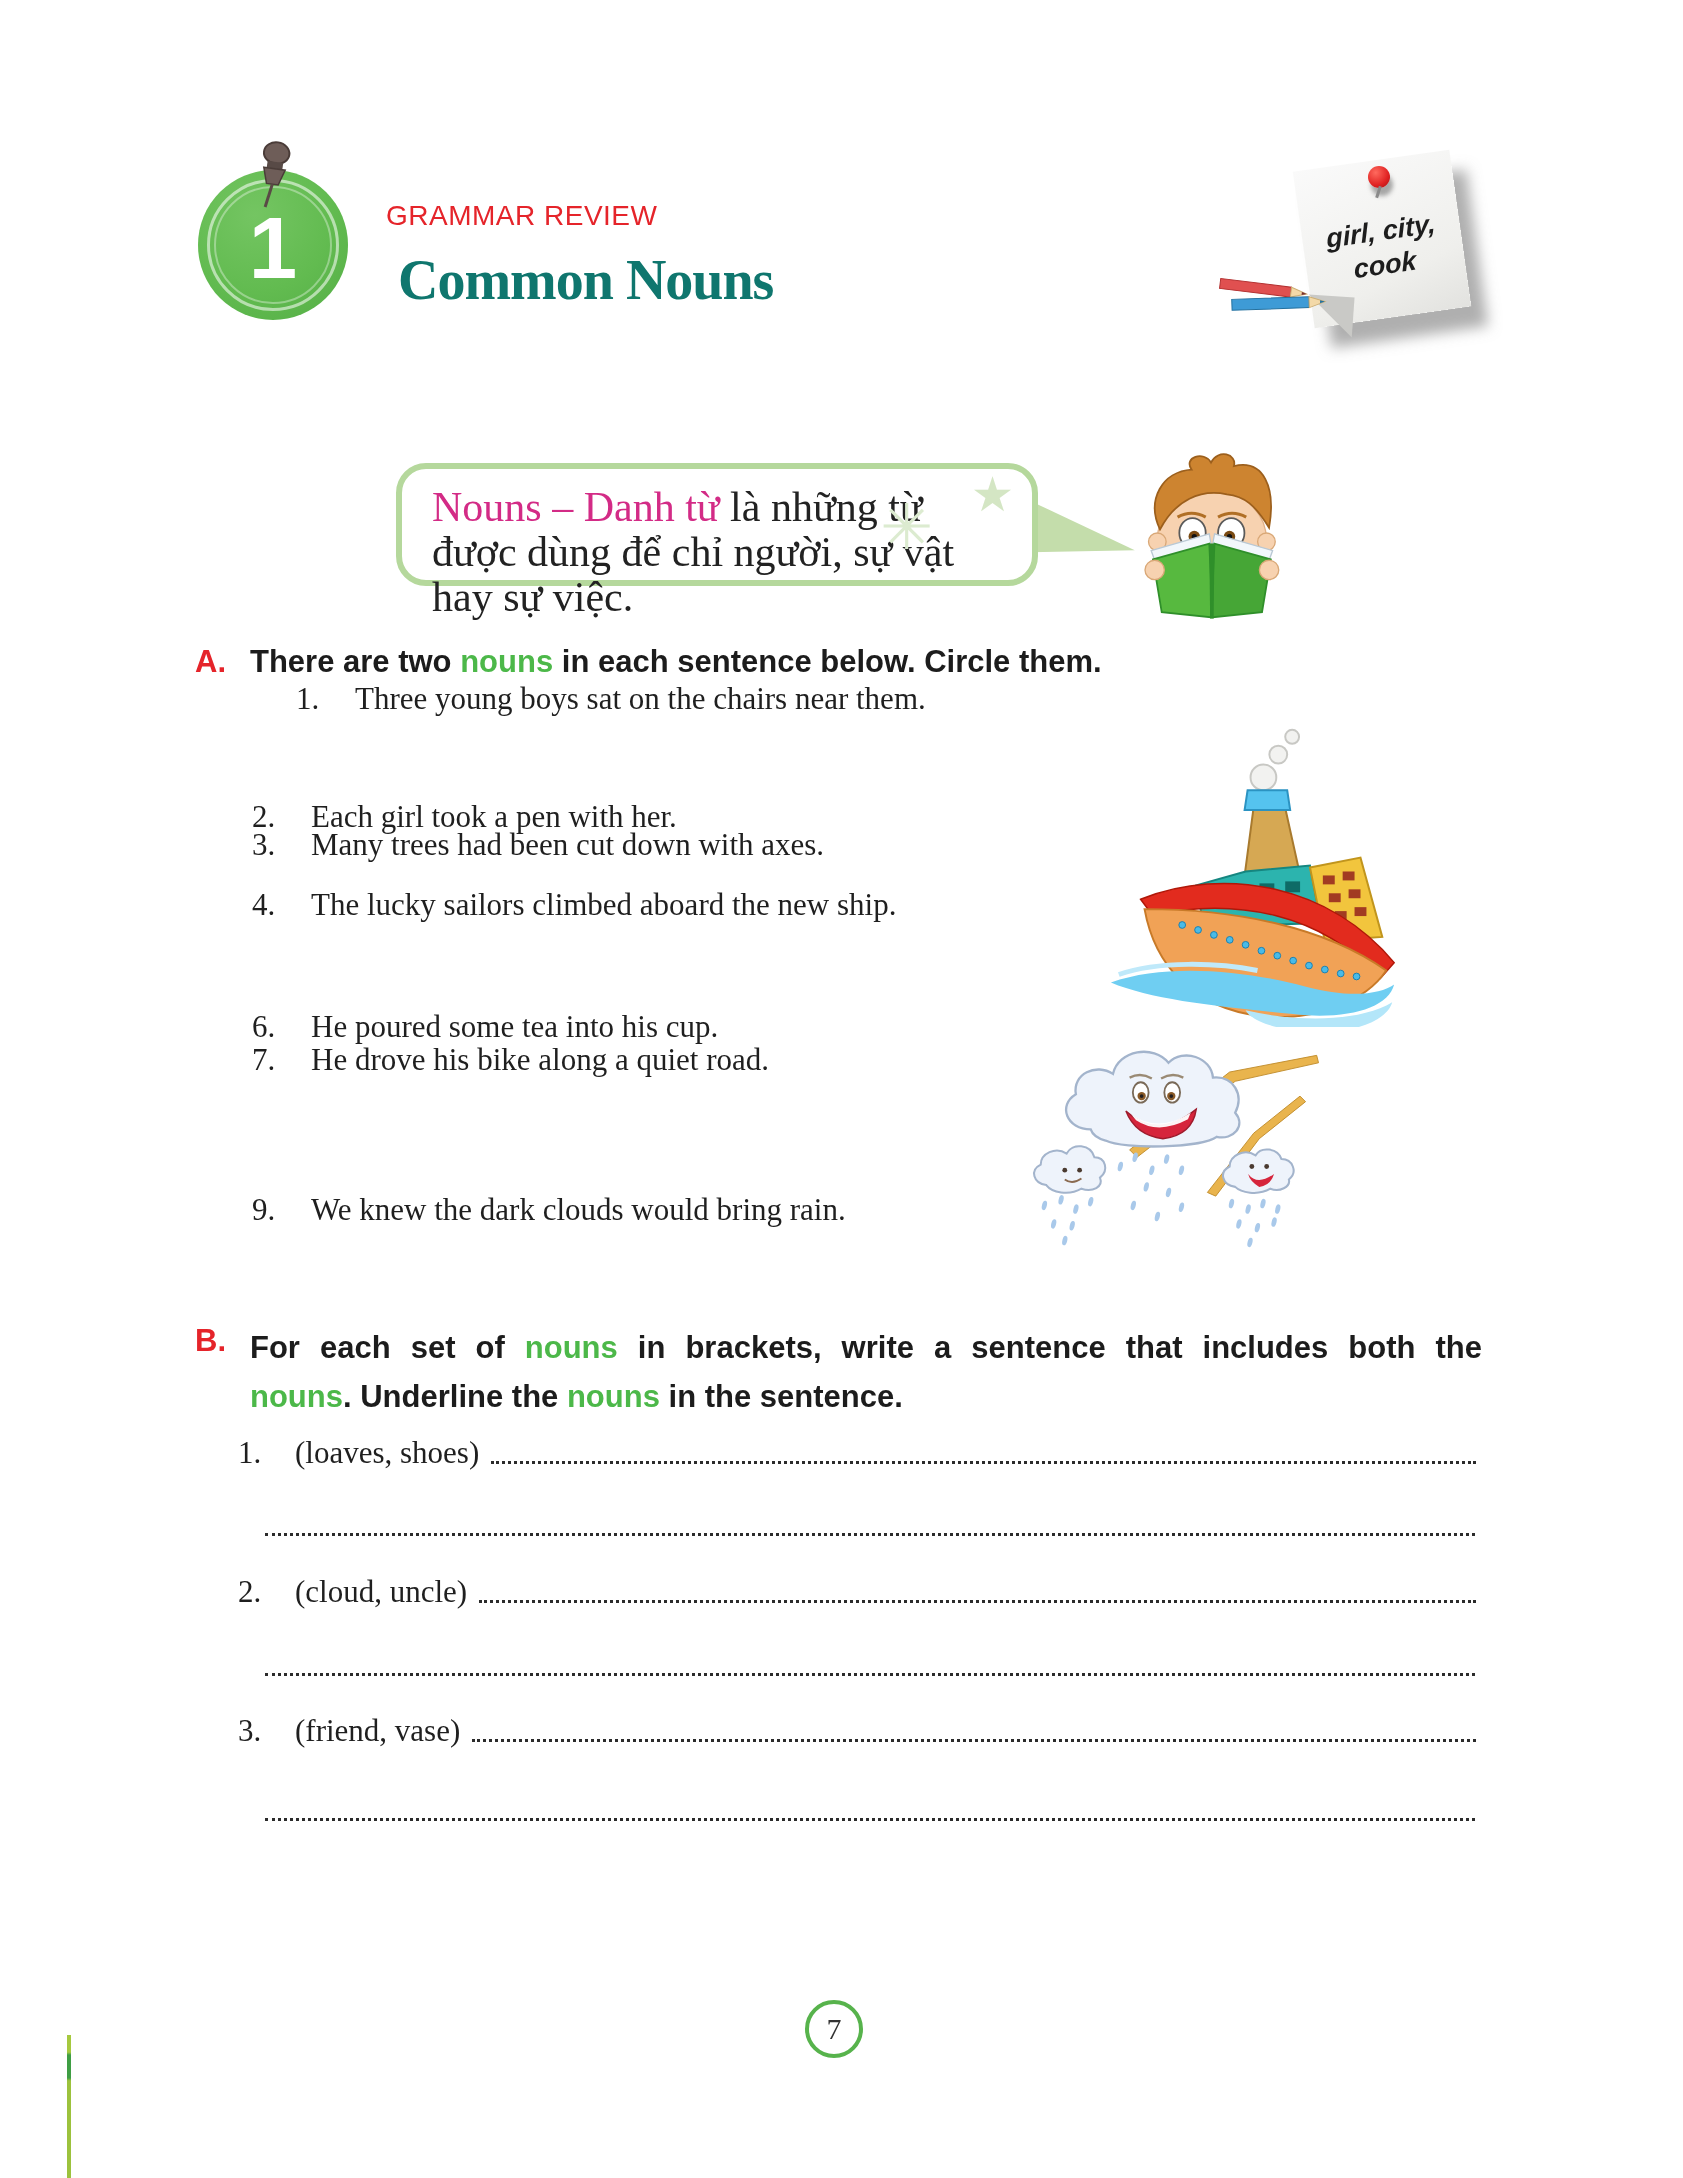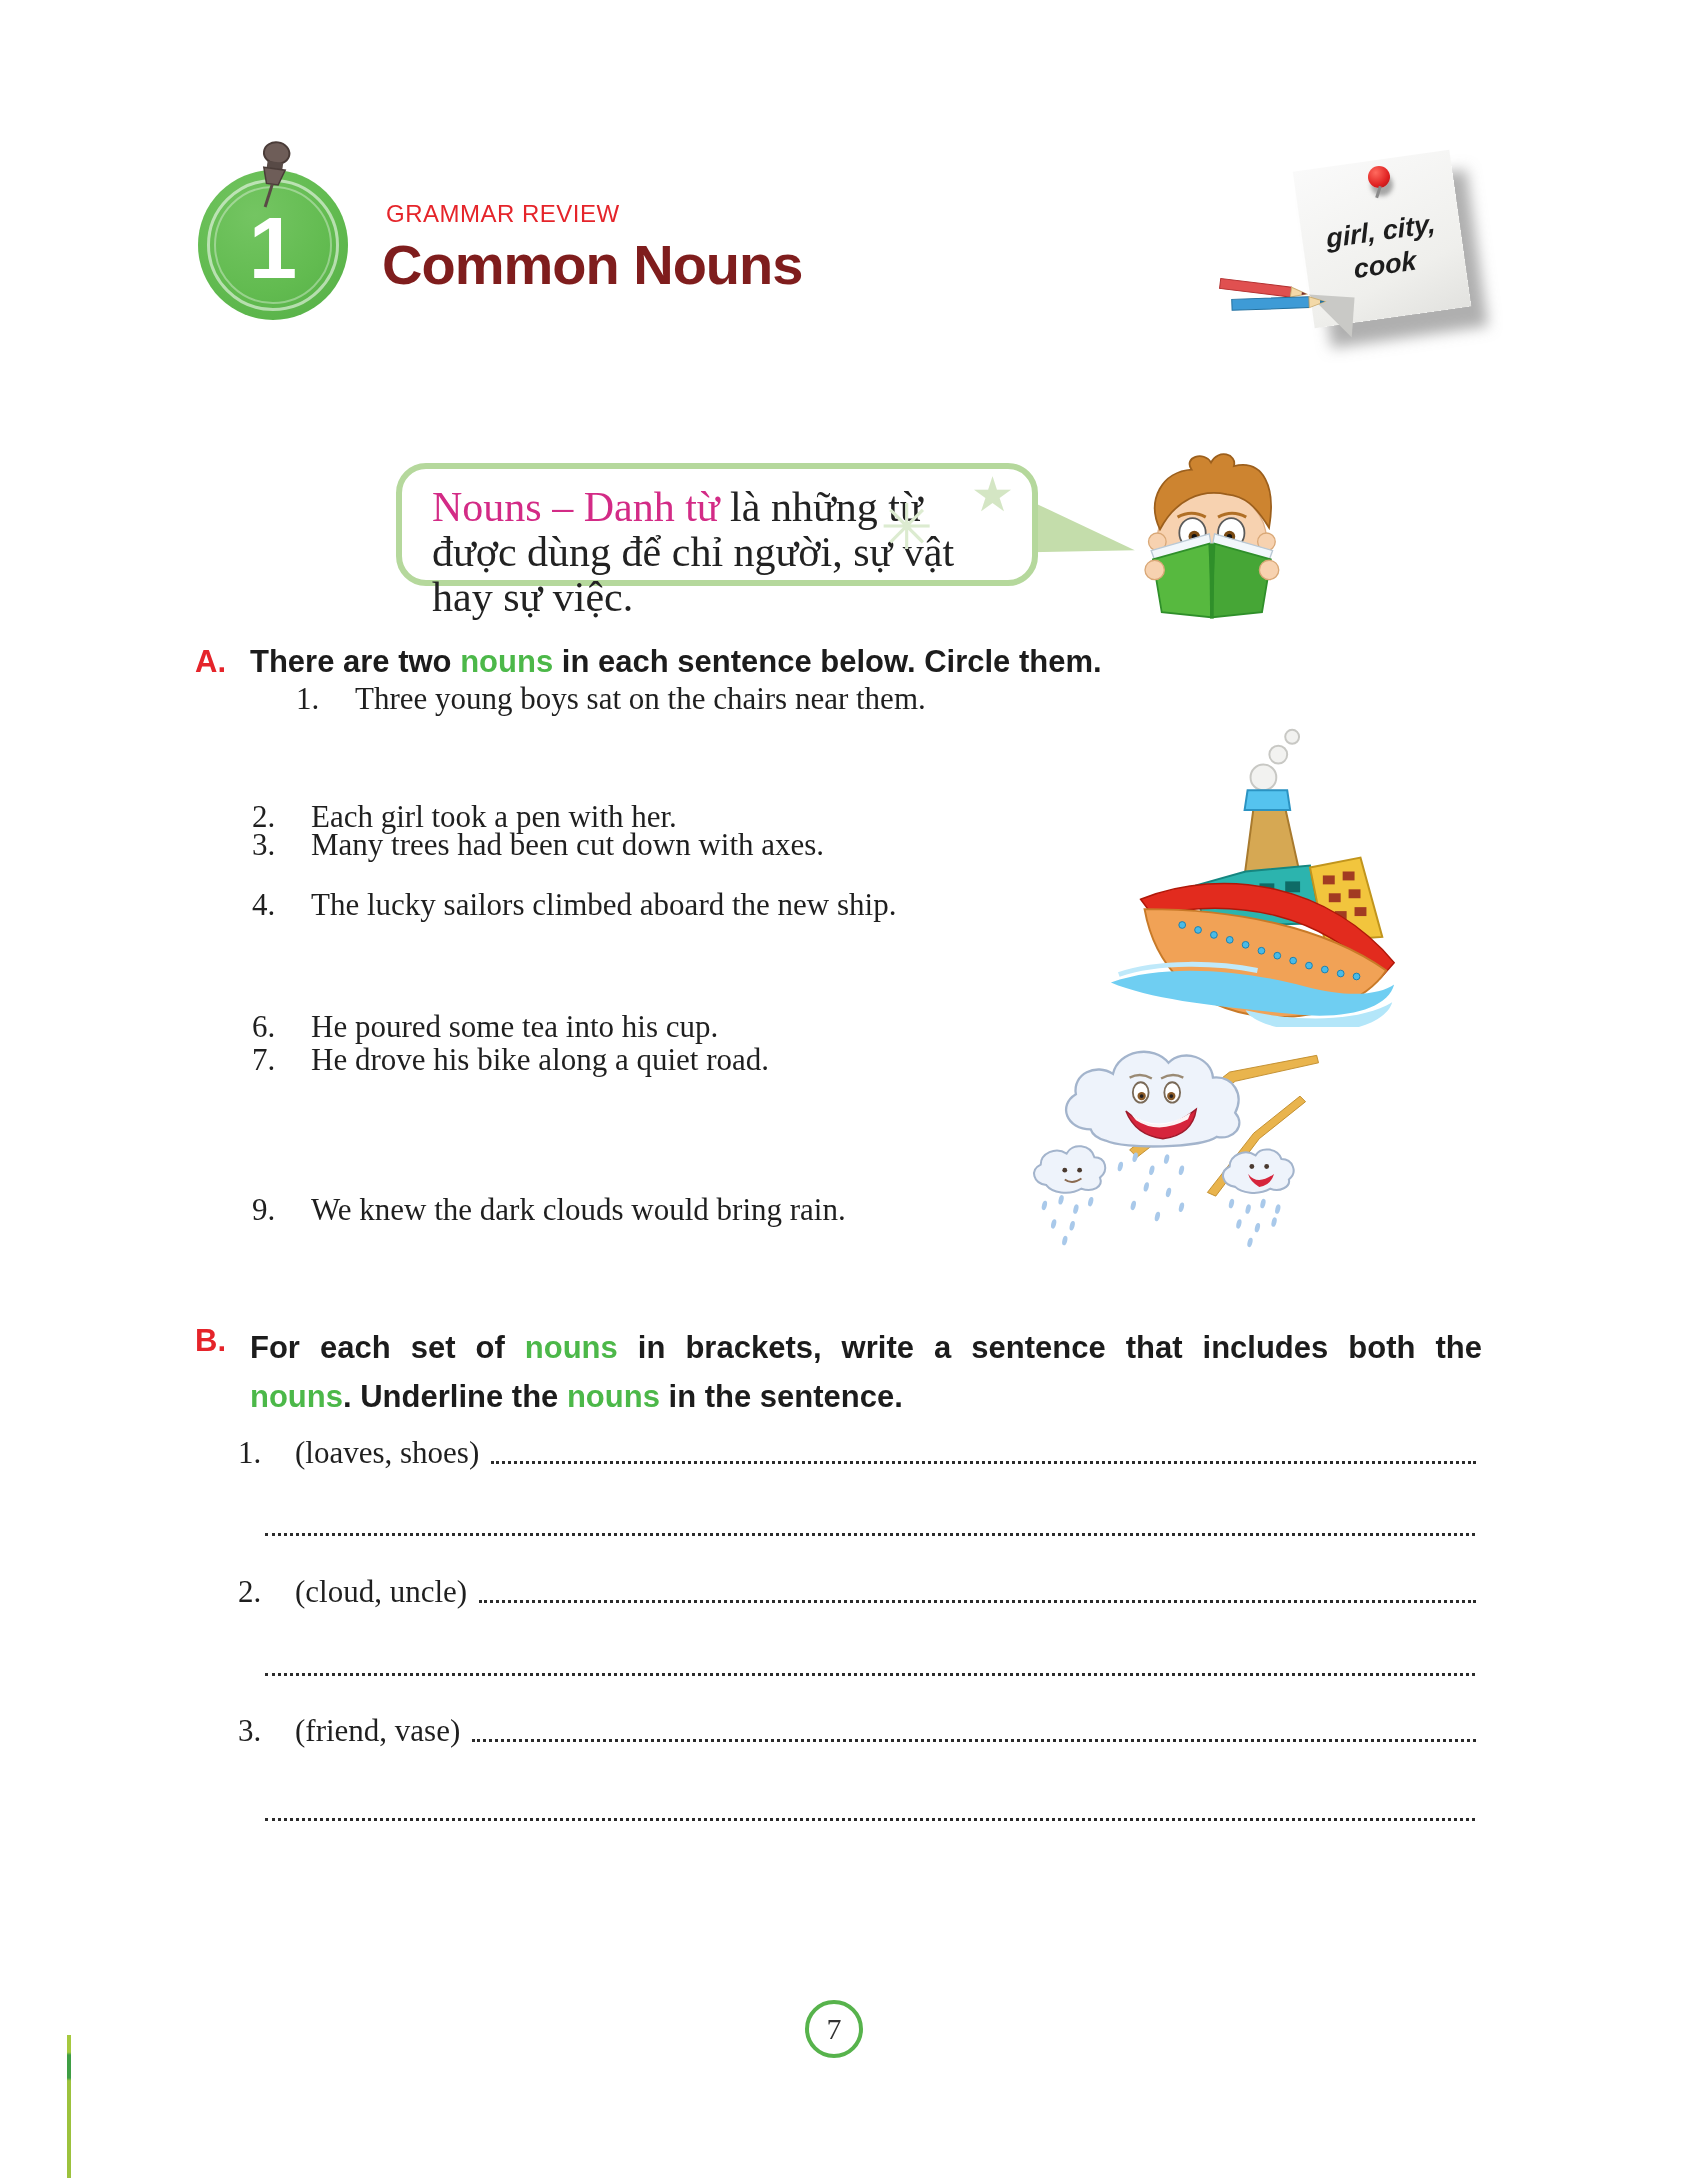--- a/index.html
+++ b/index.html
@@ -8,23 +8,23 @@
 
   
   .badge{position:absolute;left:198px;top:170px;width:150px;height:150px;border-radius:50%;
          background:radial-gradient(circle at 38% 30%, #74c562 0%, #62bb50 55%, #53ad45 100%);
          display:flex;align-items:center;justify-content:center;}
   .badge::before{content:"";position:absolute;inset:9px;border:3px solid rgba(255,255,255,.55);border-radius:50%;}
   .badge::after{content:"";position:absolute;inset:16px;border:2px solid rgba(255,255,255,.35);border-radius:50%;}
   .badge-num{font-family:"Liberation Sans","DejaVu Sans",sans-serif;font-weight:bold;font-size:87px;color:#fff;line-height:1;margin-top:4px;}
   .badge-pin{position:absolute;left:246px;top:139px;z-index:3;}
   .kicker{position:absolute;left:386px;top:200px;font-family:"Liberation Sans","DejaVu Sans",sans-serif;
-          font-size:24px;color:#e5242a;letter-spacing:0.5px;}
-  .title{position:absolute;left:382px;top:232px;margin:0;font-family:Liberation Sans, sans-serif;
-         font-weight:bold;font-size:56px;letter-spacing:-1px;color:#7f1d1d;}
+          font-size:28px;color:#e5242a;letter-spacing:0.5px;}
+  .title{position:absolute;left:382px;top:232px;margin:16px;font-family:Liberation Serif, serif;
+         font-weight:bold;font-size:56px;letter-spacing:-1px;color:#0f766e;}
 
   
   .note-wrap{position:absolute;left:1303px;top:160px;width:158px;height:158px;}
   .note-paper{position:absolute;inset:0;background:linear-gradient(160deg,#fafafa 0%,#efefec 70%,#e2e2df 100%);
               transform:rotate(-8deg);box-shadow:14px 22px 14px rgba(110,110,110,.55);
               display:flex;flex-direction:column;align-items:center;justify-content:center;padding-top:18px;box-sizing:border-box;}
   .note-paper::after{content:"";position:absolute;left:-6px;bottom:-10px;width:0;height:0;
               border-left:46px solid transparent;border-top:40px solid #c9c9c6;transform:rotate(12deg);}
   .note-line{font-family:"Liberation Sans","DejaVu Sans",sans-serif;font-style:italic;font-weight:bold;
              font-size:27px;color:#1d1d1d;line-height:34px;transform:skewX(-4deg);}

